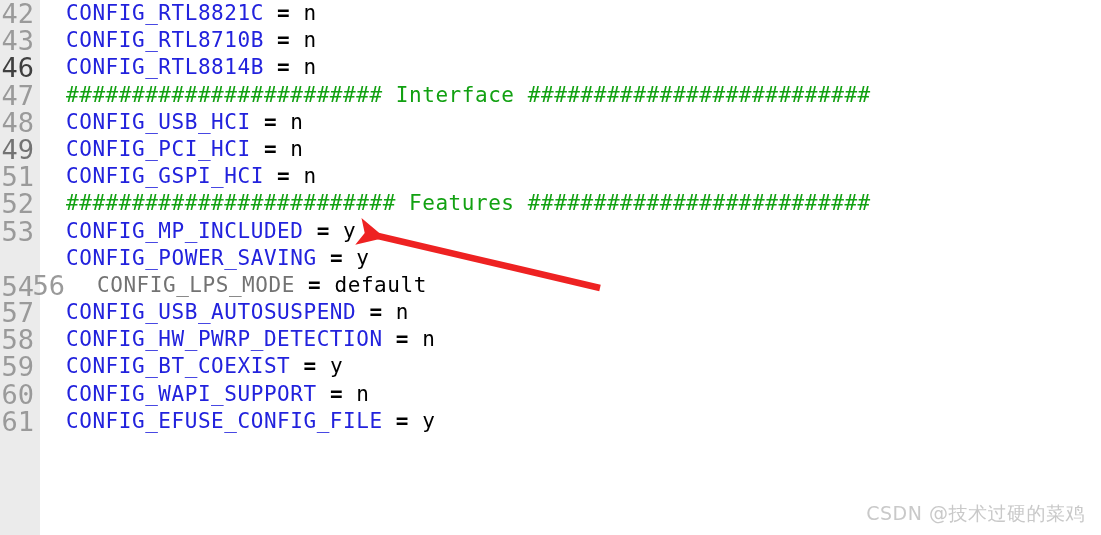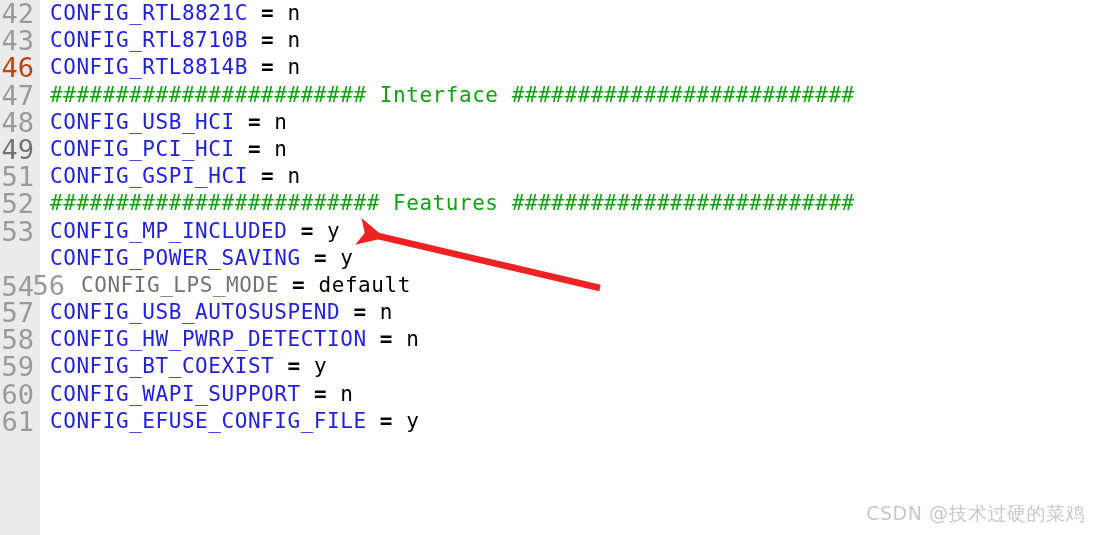--- a/index.html
+++ b/index.html
@@ -48,21 +48,21 @@
     width: 34px;
     text-align: right;
     padding-right: 6px;
     color: #9a9a9a;
     font-size: 27px;
     font-family: "DejaVu Sans Mono", monospace;
     vertical-align: top;
   }
   .content {
     display: inline-block;
-    padding-left: 10px;
+    padding-left: 26px;
     vertical-align: top;
     font-family: "DejaVu Sans Mono", monospace;
     letter-spacing: 0.55px;
   }
   .key {
     color: #2222dd;
   }
   .eq {
     color: #000000;
     font-weight: bold;
@@ -100,21 +100,21 @@
 </head>
 <body>
 
 <div id="editor">
 
   <div id="gutter-bg" style="background: rgb(235, 235, 235);"></div>
 
   <div id="code">
       <div class="line"><span class="lnum" style="color: rgb(154, 154, 154);">42</span><span class="content"><span class="key" style="color: rgb(34, 34, 221);">CONFIG_RTL8821C</span> <span class="eq">=</span> <span class="val">n</span></span></div>
       <div class="line"><span class="lnum" style="color: rgb(154, 154, 154);">43</span><span class="content"><span class="key" style="color: rgb(34, 34, 221);">CONFIG_RTL8710B</span> <span class="eq">=</span> <span class="val">n</span></span></div>
-      <div class="line"><span class="lnum" style="color: #c2410c;">46</span><span class="content"><span class="key" style="color: rgb(34, 34, 221);">CONFIG_RTL8814B</span> <span class="eq">=</span> <span class="val">n</span></span></div>
+      <div class="line"><span class="lnum" style="color: #404040;">46</span><span class="content"><span class="key" style="color: rgb(34, 34, 221);">CONFIG_RTL8814B</span> <span class="eq">=</span> <span class="val">n</span></span></div>
       <div class="line"><span class="lnum" style="color: rgb(154, 154, 154);">47</span><span class="content"><span class="comment" style="color: rgb(18, 161, 18);">######################## Interface ##########################</span></span></div>
       <div class="line"><span class="lnum" style="color: rgb(154, 154, 154);">48</span><span class="content"><span class="key" style="color: rgb(34, 34, 221);">CONFIG_USB_HCI</span> <span class="eq">=</span> <span class="val">n</span></span></div>
       <div class="line"><span class="lnum" style="color: #737373;">49</span><span class="content"><span class="key" style="color: rgb(34, 34, 221);">CONFIG_PCI_HCI</span> <span class="eq">=</span> <span class="val">n</span></span></div>
       <div class="line"><span class="lnum" style="color: rgb(154, 154, 154);">51</span><span class="content"><span class="key" style="color: rgb(34, 34, 221);">CONFIG_GSPI_HCI</span> <span class="eq">=</span> <span class="val">n</span></span></div>
       <div class="line"><span class="lnum" style="color: rgb(154, 154, 154);">52</span><span class="content"><span class="comment" style="color: rgb(18, 161, 18);">######################### Features ##########################</span></span></div>
       <div class="line"><span class="lnum" style="color: rgb(154, 154, 154);">53</span><span class="content"><span class="key" style="color: rgb(34, 34, 221);">CONFIG_MP_INCLUDED</span> <span class="eq">=</span> <span class="val">y</span></span></div>
       <div class="line"><span class="lnum" style="color: rgb(154, 154, 154); margin-top: 28px;">54</span><span class="content"><span class="key" style="color: rgb(34, 34, 221);">CONFIG_POWER_SAVING</span> <span class="eq">=</span> <span class="val">y</span></span></div>
       <div class="line"><span class="lnum" style="color: rgb(154, 154, 154); padding-left: 31px;">56</span><span class="content"><span class="key" style="color: #737373;">CONFIG_LPS_MODE</span> <span class="eq">=</span> <span class="val">default</span></span></div>
       <div class="line"><span class="lnum" style="color: rgb(154, 154, 154);">57</span><span class="content"><span class="key" style="color: rgb(34, 34, 221);">CONFIG_USB_AUTOSUSPEND</span> <span class="eq">=</span> <span class="val">n</span></span></div>
       <div class="line"><span class="lnum" style="color: rgb(154, 154, 154);">58</span><span class="content"><span class="key" style="color: rgb(34, 34, 221);">CONFIG_HW_PWRP_DETECTION</span> <span class="eq">=</span> <span class="val">n</span></span></div>

